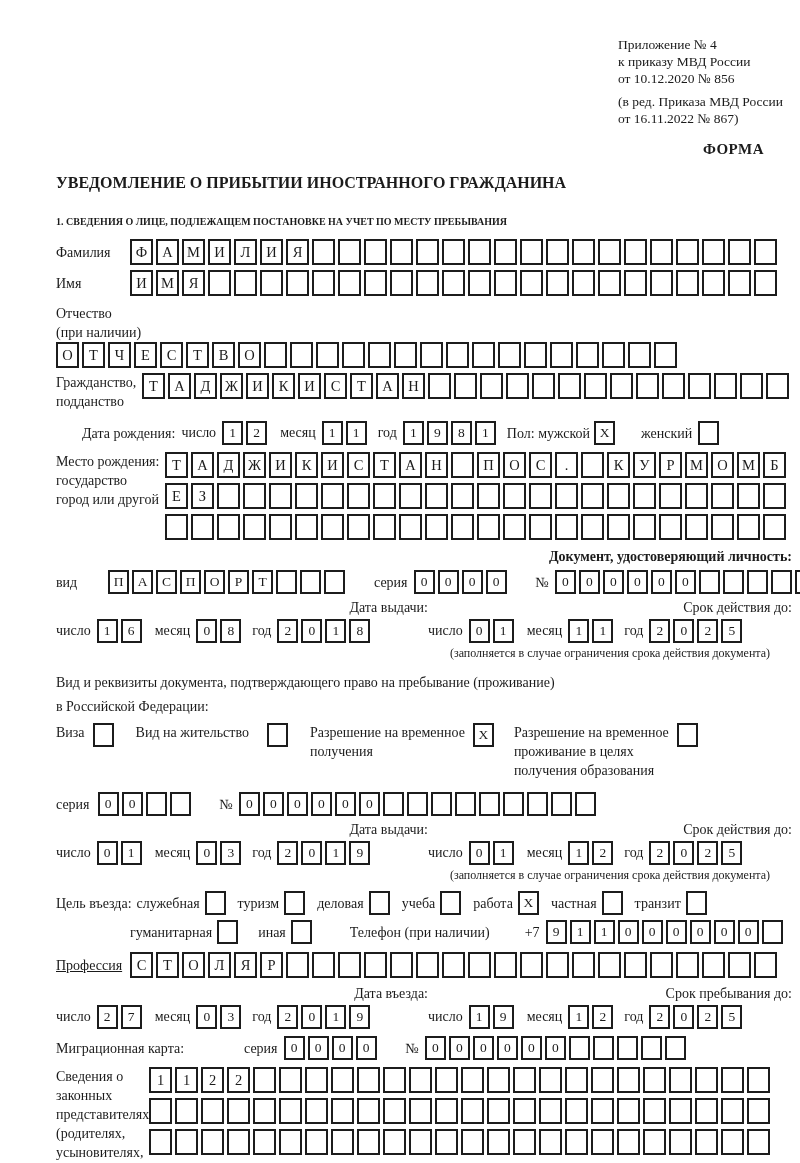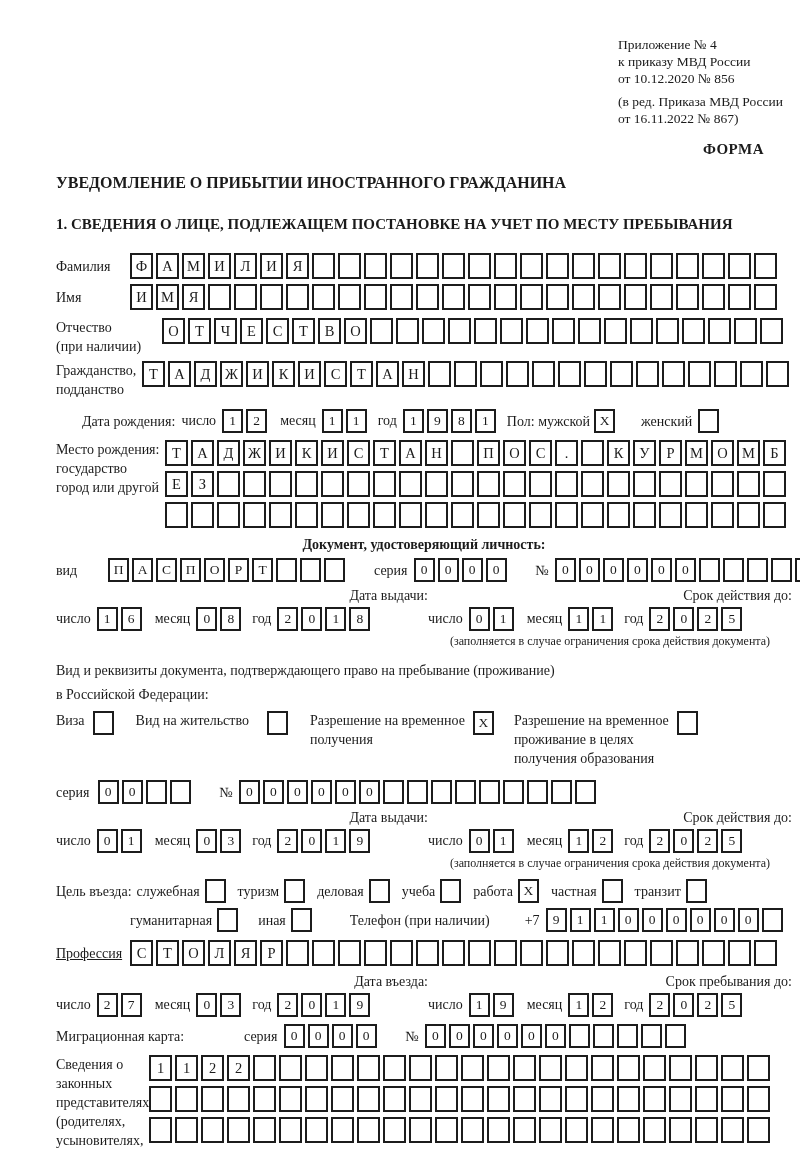--- a/index.html
+++ b/index.html
@@ -6,21 +6,21 @@
   body{width:800px;height:1163px;overflow:hidden;font-family:"Liberation Serif","DejaVu Serif",serif;color:#1b1b1b;}
   .page{padding:36px 8px 0 56px;position:relative;}
 
   
   .top-note{margin-left:562px;font-size:13.5px;line-height:17px;}
   .top-note .gap{height:6px;}
   .forma{margin-top:14px;margin-right:28px;text-align:right;font-weight:bold;font-size:15px;letter-spacing:.5px;}
 
   .title{margin-top:14px;font-weight:bold;font-size:16px;line-height:22px;}
   .blank{display:inline-block;width:54px;border-bottom:2px solid #3a3a3a;height:14px;margin-left:10px;}
-  .section-h{margin-top:22px;font-weight:bold;font-size:15px;}
+  .section-h{margin-top:22px;font-weight:bold;font-size:10px;}
 
   .row{display:flex;align-items:center;margin-top:5px;}
   .row.top{align-items:flex-start;}
   .lbl{flex:0 0 auto;font-size:14px;line-height:19px;}
   .cells{display:flex;flex-wrap:nowrap;}
 
   .cell{display:inline-block;box-sizing:border-box;width:23px;height:26px;border:2px solid #1c1c1c;margin-right:3px;text-align:center;font-size:14.5px;line-height:22px;flex:0 0 auto;}
   .sm .cell,.cell.sm{width:21px;height:24px;font-size:13.5px;line-height:20px;}
   .cbox{display:inline-block;box-sizing:border-box;width:21px;height:24px;border:2px solid #1c1c1c;text-align:center;font-size:13.5px;line-height:20px;flex:0 0 auto;}
 
@@ -29,21 +29,21 @@
   .w-citiz{width:86px;}
   .w-bp{width:109px;}
   .w-rep{width:93px;}
   .w-vid{width:52px;}
   .w-prof{width:74px;text-decoration:underline;}
 
   .ml6{margin-left:6px;} .ml8{margin-left:8px;} .ml10{margin-left:10px;} .ml12{margin-left:12px;}
   .mr4{margin-right:4px;} .mr6{margin-right:6px;margin-left:26px;} .mr8{margin-right:8px;}
 
   .bp-rows > .cells{margin-bottom:5px;}
-  .doc-heading{margin-top:4px;text-align:center;font-weight:bold;font-size:14px;}
+  .doc-heading{margin-top:4px;text-align:right;font-weight:bold;font-size:14px;}
 
   .date-pair{display:flex;margin-top:6px;}
   .dp1{flex:0 0 372px;}
   .dp2{flex:1 1 auto;}
   .dp-title{text-align:right;font-size:14px;}
   .dp-note{text-align:center;font-size:12px;margin-top:3px;white-space:nowrap;}
   .dg{margin-top:3px;}
   .dg-lbl{font-size:14px;margin-right:4px;flex:0 0 auto;}
   .dg .dg-lbl + .cell{margin-left:2px;}
   .dg-lbl:nth-of-type(2){margin-left:10px;}
@@ -73,21 +73,21 @@
   </div>
 
   <div class="forma">ФОРМА</div>
 
   <div class="title">
     <div>УВЕДОМЛЕНИЕ О ПРИБЫТИИ ИНОСТРАННОГО ГРАЖДАНИНА</div>
   </div>
 
   <div class="section-h">1. СВЕДЕНИЯ О ЛИЦЕ, ПОДЛЕЖАЩЕМ ПОСТАНОВКЕ НА УЧЕТ ПО МЕСТУ ПРЕБЫВАНИЯ</div>
 
-  <div class="row" style="margin-top:20px;font-family:Liberation Serif, serif;">
+  <div class="row" style="margin-top:12px;font-family:Liberation Serif, serif;">
     <span class="lbl w-fam">Фамилия</span>
     <div class="cells">
         <span class="cell">Ф</span>
         <span class="cell">А</span>
         <span class="cell">М</span>
         <span class="cell">И</span>
         <span class="cell">Л</span>
         <span class="cell">И</span>
         <span class="cell">Я</span>
         <span class="cell"></span>
@@ -135,21 +135,21 @@
         <span class="cell"></span>
         <span class="cell"></span>
         <span class="cell"></span>
         <span class="cell"></span>
         <span class="cell"></span>
         <span class="cell"></span>
         <span class="cell"></span>
       </div>
   </div>
 
-  <div class="row top" style="margin-top:8px;">
+  <div class="row top" style="margin-top:8px;flex-direction:column;">
     <div class="lbl w-patr">
       <div>Отчество</div>
       <div>(при наличии)</div>
     </div>
     <div class="cells">
         <span class="cell">О</span>
         <span class="cell">Т</span>
         <span class="cell">Ч</span>
         <span class="cell">Е</span>
         <span class="cell">С</span>

